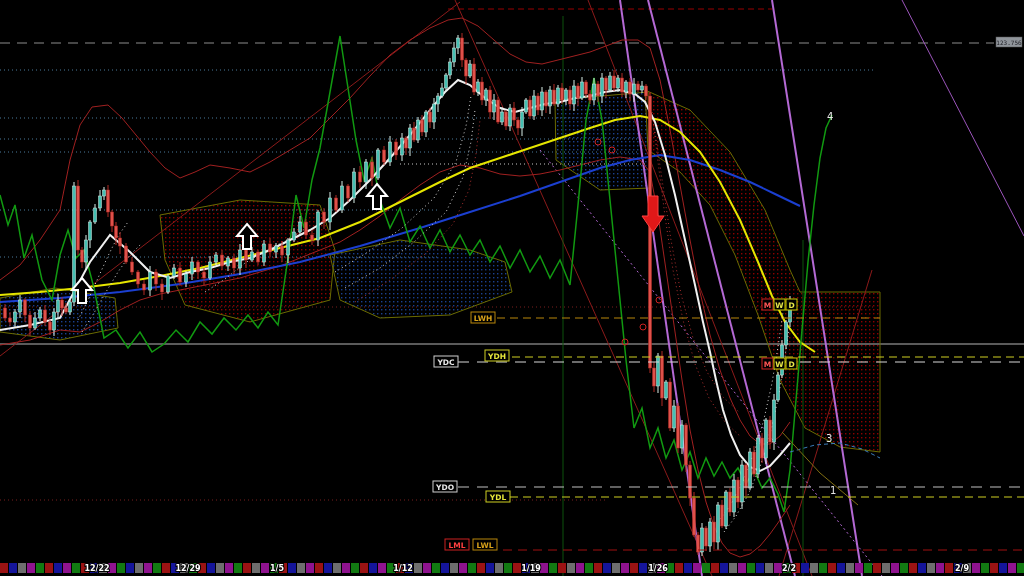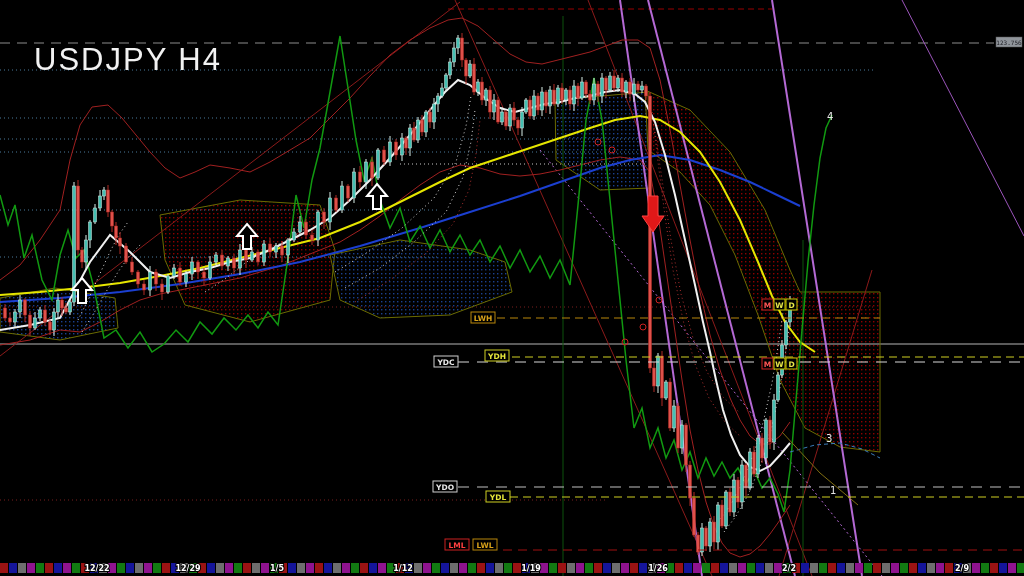--- a/index.html
+++ b/index.html
@@ -620,14 +620,13 @@
         <text x="97" y="571" fill="#fff" font-size="8" font-weight="bold" text-anchor="middle" font-family="DejaVu Sans, sans-serif" stroke="#000" stroke-width="2" paint-order="stroke">12/22</text>
         <text x="188" y="571" fill="#fff" font-size="8" font-weight="bold" text-anchor="middle" font-family="DejaVu Sans, sans-serif" stroke="#000" stroke-width="2" paint-order="stroke">12/29</text>
         <text x="277" y="571" fill="#fff" font-size="8" font-weight="bold" text-anchor="middle" font-family="DejaVu Sans, sans-serif" stroke="#000" stroke-width="2" paint-order="stroke">1/5</text>
         <text x="403" y="571" fill="#fff" font-size="8" font-weight="bold" text-anchor="middle" font-family="DejaVu Sans, sans-serif" stroke="#000" stroke-width="2" paint-order="stroke">1/12</text>
         <text x="531" y="571" fill="#fff" font-size="8" font-weight="bold" text-anchor="middle" font-family="DejaVu Sans, sans-serif" stroke="#000" stroke-width="2" paint-order="stroke">1/19</text>
         <text x="658" y="571" fill="#fff" font-size="8" font-weight="bold" text-anchor="middle" font-family="DejaVu Sans, sans-serif" stroke="#000" stroke-width="2" paint-order="stroke">1/26</text>
         <text x="789" y="571" fill="#fff" font-size="8" font-weight="bold" text-anchor="middle" font-family="DejaVu Sans, sans-serif" stroke="#000" stroke-width="2" paint-order="stroke">2/2</text>
         <text x="962" y="571" fill="#fff" font-size="8" font-weight="bold" text-anchor="middle" font-family="DejaVu Sans, sans-serif" stroke="#000" stroke-width="2" paint-order="stroke">2/9</text>
       </g>
     </svg>
-  <div class="chart-title">USDJPY H4</div>
 </div>
 
 </body></html>

